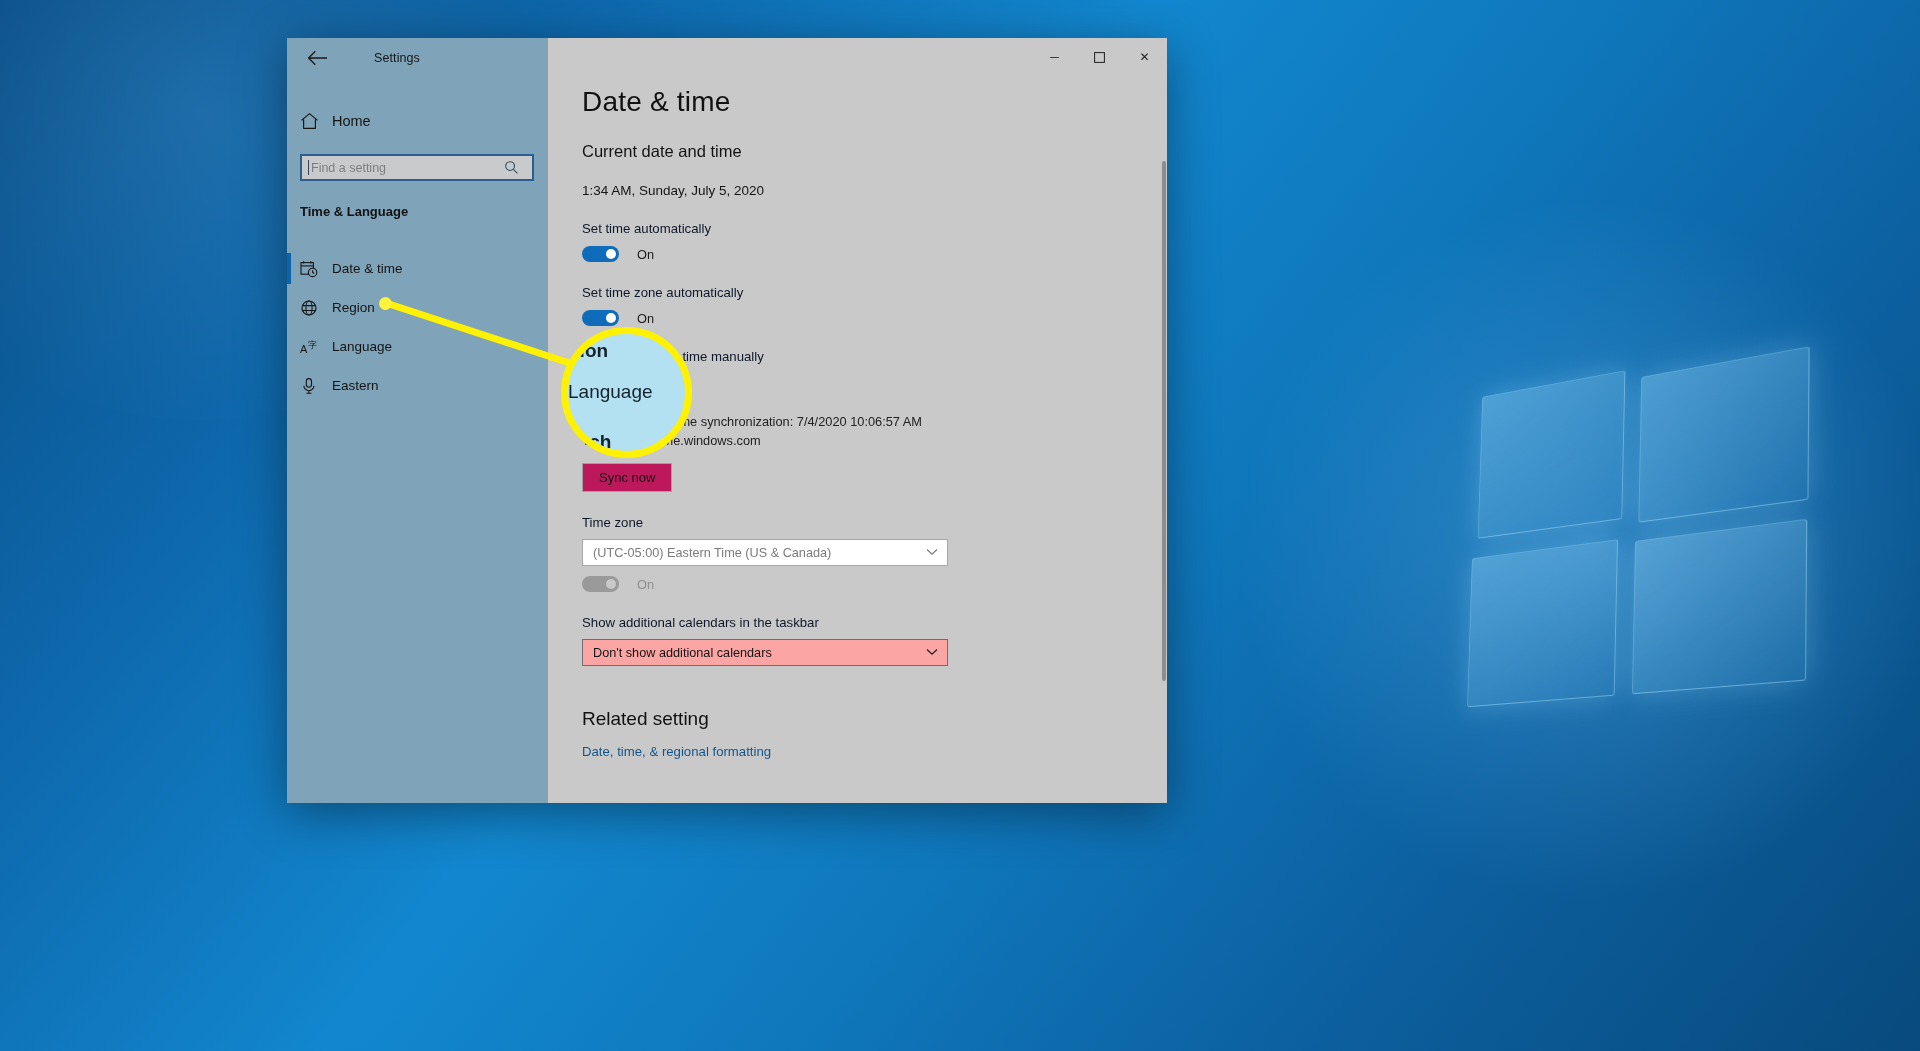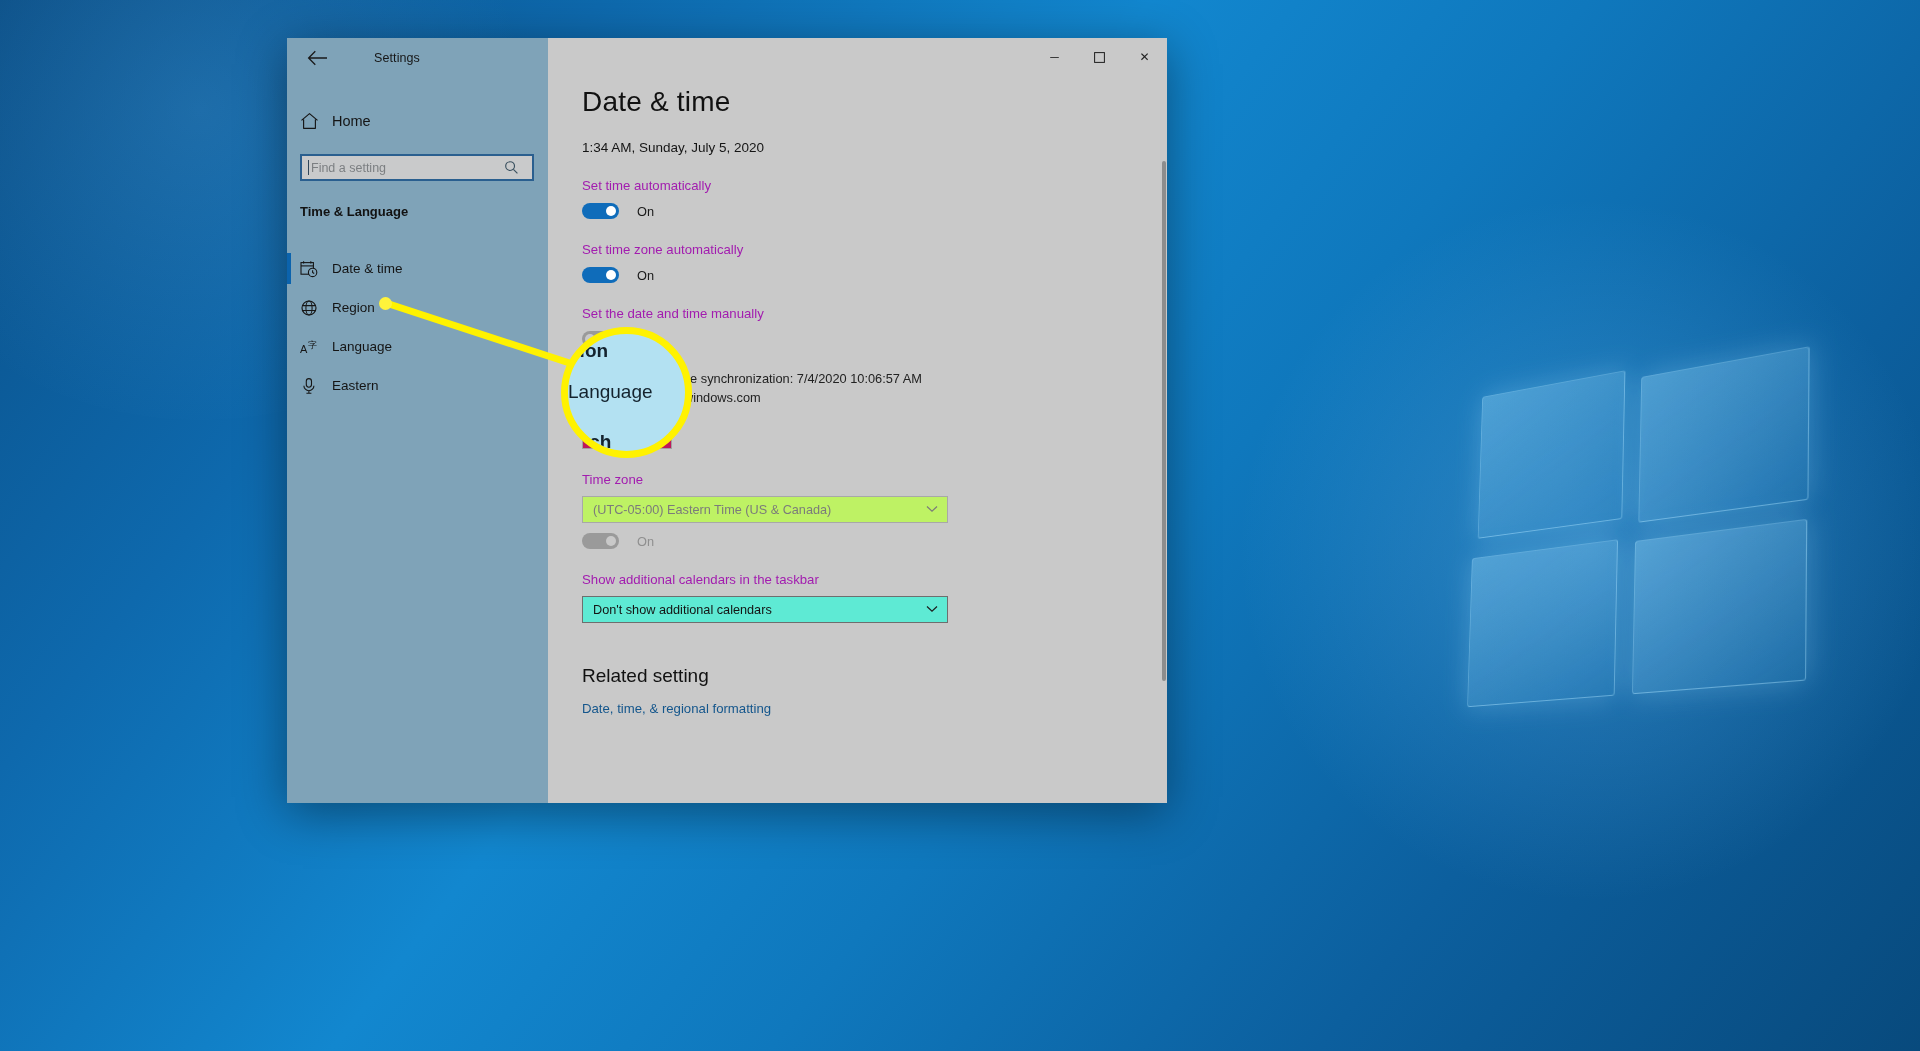--- a/index.html
+++ b/index.html
@@ -116,21 +116,21 @@
   .wc {
     width: 45px; height: 38px; display: flex; align-items: center; justify-content: center;
     color: #1d1d1d; font-size: 12px;
   }
   #content-scroll { position: absolute; inset: 0; padding: 48px 0 0 0; }
   .c-pad { padding-left: 34px; }
 
   #page-title { font-size: 28px; font-weight: 300; color: #111; letter-spacing: .2px; }
   .section-head { font-size: 16.5px; color: #141414; margin-top: 24px; font-weight: 400; }
   .datetime-line { font-size: 13.5px; color: #151515; margin-top: 22px; }
-  .field-label { font-size: 13.2px; color: #a21caf; margin-top: 23px; }
+  .field-label { font-size: 13.2px; color: #0f172a; margin-top: 23px; }
   .field-label.dim { color: #8c8c8c; }
 
   .toggle-row { display: flex; align-items: center; margin-top: 10px; }
   .toggle {
     width: 37px; height: 16px; border-radius: 9px; background: #0f6cba;
     position: relative; flex: none;
   }
   .toggle .knob {
     position: absolute; right: 3px; top: 3px; width: 10px; height: 10px;
     border-radius: 50%; background: #fff;
@@ -147,22 +147,22 @@
     margin-top: 15px; background: #be185d; border: 1px solid #a0a0a0;
     color: #111; font-family: "Liberation Sans", sans-serif; font-size: 13px;
     padding: 6px 16px; cursor: default;
   }
 
   .combo {
     margin-top: 9px; height: 27px; width: 366px;
     display: flex; align-items: center; justify-content: space-between;
     padding: 0 9px 0 10px; font-size: 12.7px;
   }
-  .combo.disabled { background: #bef264; border: 1px solid #a8a8a8; color: #7b7b7b; }
-  .combo.enabled { background: #5eead4; border: 1px solid #6e6e6e; color: #141414; }
+  .combo.disabled { background: #ffffff; border: 1px solid #a8a8a8; color: #7b7b7b; }
+  .combo.enabled { background: #fca5a5; border: 1px solid #6e6e6e; color: #141414; }
   .combo .chev { font-size: 10px; }
 
   #related-head { font-size: 19px; font-weight: 300; color: #111; margin-top: 42px; }
   .related-link { font-size: 13.2px; color: #14568c; margin-top: 14px; display: block; text-decoration: none; }
 
   
   #scrollbar { position: absolute; right: 0; top: 38px; width: 6px; bottom: 0; }
   #scroll-thumb {
     position: absolute; top: 85px; left: 1px; width: 4px; height: 520px;
     background: #8d8d8d; border-radius: 2px;
@@ -300,20 +300,21 @@
           </svg>
         </div>
         <div class="wc">✕</div>
       </div>
 
       <div id="content-scroll">
         <div class="c-pad">
 
           <div id="page-title">Date &amp; time</div>
 
+          <div class="section-head">Current date and time</div>
 
           <div class="datetime-line">1:34 AM, Sunday, July 5, 2020</div>
 
           <div class="field-label">Set time automatically</div>
           <div class="toggle-row">
             <div class="toggle">
                 <span class="knob"></span>
               </div>
             <span class="toggle-state">On</span>
           </div>

